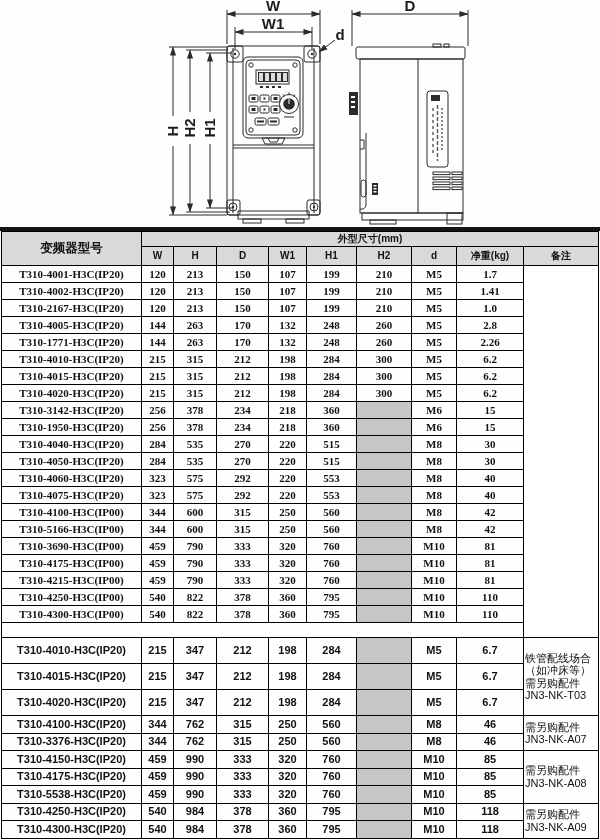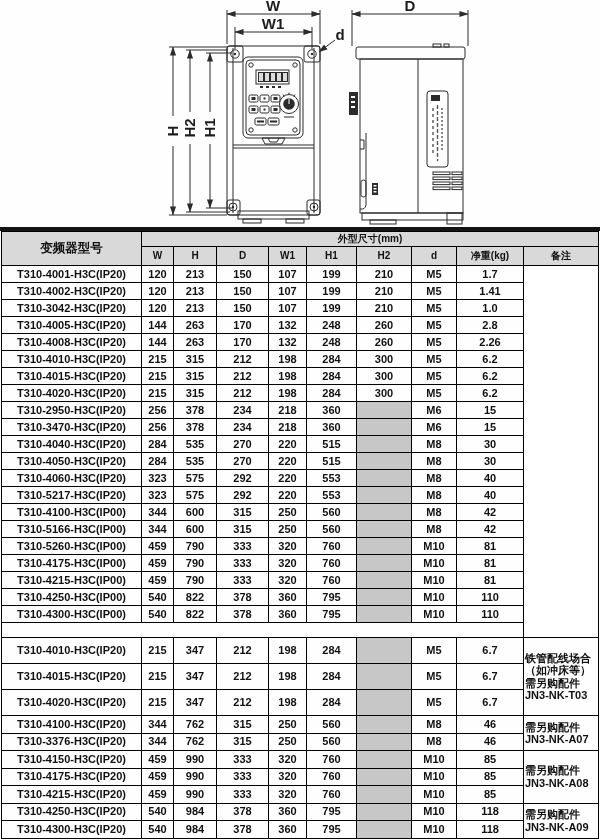--- a/index.html
+++ b/index.html
@@ -14,27 +14,27 @@
   }
   th,td{
     border:1px solid #000;padding:0;margin:0;
     text-align:center;vertical-align:middle;
     font-weight:bold;color:#111;line-height:1;
     overflow:hidden;white-space:nowrap;
   }
   thead th{background:#d9d9d9;font-size:10px;}
   th.model-h{font-size:12.5px;}
   tr.hr1{height:15px;} tr.hr2{height:19px;}
-  tr.r-s1{height:17px;} tr.r-gap{height:15px;}
+  tr.r-s1{height:17px;font-family:Liberation Serif, serif;} tr.r-gap{height:15px;}
   tr.r-s2a{height:26px;} tr.r-s2b{height:17.5px;}
   td.model{font-size:11px;}
   td.num{font-size:11px;}
   td.shaded{background:#c7c7c7;}
   td.remark{font-size:11px;text-align:left;padding-left:1px;}
-  .remark-line{line-height:12.5px;font-weight:bold;}
+  .remark-line{line-height:12.5px;font-weight:normal;}
   td.gap{background:#fff;}
   td.remark-empty{background:#fff;}
 </style>
 </head>
 <body>
 
 <div class="page">
 
   <svg class="drawing" width="600" height="230" viewBox="0 0 600 230">
     <defs>
@@ -262,21 +262,21 @@
           <td class="num">120</td>
           <td class="num">213</td>
           <td class="num">150</td>
           <td class="num">107</td>
           <td class="num">199</td>
           <td class="num">210</td>
           <td class="num">M5</td>
           <td class="num">1.41</td>
         </tr>
         <tr class="r-s1">
-          <td class="model">T310-3042-H3C(IP20)</td>
+          <td class="model">T310-2167-H3C(IP20)</td>
           <td class="num">120</td>
           <td class="num">213</td>
           <td class="num">150</td>
           <td class="num">107</td>
           <td class="num">199</td>
           <td class="num">210</td>
           <td class="num">M5</td>
           <td class="num">1.0</td>
         </tr>
         <tr class="r-s1">
@@ -284,21 +284,21 @@
           <td class="num">144</td>
           <td class="num">263</td>
           <td class="num">170</td>
           <td class="num">132</td>
           <td class="num">248</td>
           <td class="num">260</td>
           <td class="num">M5</td>
           <td class="num">2.8</td>
         </tr>
         <tr class="r-s1">
-          <td class="model">T310-4008-H3C(IP20)</td>
+          <td class="model">T310-1771-H3C(IP20)</td>
           <td class="num">144</td>
           <td class="num">263</td>
           <td class="num">170</td>
           <td class="num">132</td>
           <td class="num">248</td>
           <td class="num">260</td>
           <td class="num">M5</td>
           <td class="num">2.26</td>
         </tr>
         <tr class="r-s1">
@@ -328,32 +328,32 @@
           <td class="num">215</td>
           <td class="num">315</td>
           <td class="num">212</td>
           <td class="num">198</td>
           <td class="num">284</td>
           <td class="num">300</td>
           <td class="num">M5</td>
           <td class="num">6.2</td>
         </tr>
         <tr class="r-s1">
-          <td class="model">T310-2950-H3C(IP20)</td>
+          <td class="model">T310-3142-H3C(IP20)</td>
           <td class="num">256</td>
           <td class="num">378</td>
           <td class="num">234</td>
           <td class="num">218</td>
           <td class="num">360</td>
           <td class="num shaded"></td>
           <td class="num">M6</td>
           <td class="num">15</td>
         </tr>
         <tr class="r-s1">
-          <td class="model">T310-3470-H3C(IP20)</td>
+          <td class="model">T310-1950-H3C(IP20)</td>
           <td class="num">256</td>
           <td class="num">378</td>
           <td class="num">234</td>
           <td class="num">218</td>
           <td class="num">360</td>
           <td class="num shaded"></td>
           <td class="num">M6</td>
           <td class="num">15</td>
         </tr>
         <tr class="r-s1">
@@ -383,21 +383,21 @@
           <td class="num">323</td>
           <td class="num">575</td>
           <td class="num">292</td>
           <td class="num">220</td>
           <td class="num">553</td>
           <td class="num shaded"></td>
           <td class="num">M8</td>
           <td class="num">40</td>
         </tr>
         <tr class="r-s1">
-          <td class="model">T310-5217-H3C(IP20)</td>
+          <td class="model">T310-4075-H3C(IP20)</td>
           <td class="num">323</td>
           <td class="num">575</td>
           <td class="num">292</td>
           <td class="num">220</td>
           <td class="num">553</td>
           <td class="num shaded"></td>
           <td class="num">M8</td>
           <td class="num">40</td>
         </tr>
         <tr class="r-s1">
@@ -416,21 +416,21 @@
           <td class="num">344</td>
           <td class="num">600</td>
           <td class="num">315</td>
           <td class="num">250</td>
           <td class="num">560</td>
           <td class="num shaded"></td>
           <td class="num">M8</td>
           <td class="num">42</td>
         </tr>
         <tr class="r-s1">
-          <td class="model">T310-5260-H3C(IP00)</td>
+          <td class="model">T310-3690-H3C(IP00)</td>
           <td class="num">459</td>
           <td class="num">790</td>
           <td class="num">333</td>
           <td class="num">320</td>
           <td class="num">760</td>
           <td class="num shaded"></td>
           <td class="num">M10</td>
           <td class="num">81</td>
         </tr>
         <tr class="r-s1">
@@ -567,21 +567,21 @@
           <td class="num">459</td>
           <td class="num">990</td>
           <td class="num">333</td>
           <td class="num">320</td>
           <td class="num">760</td>
           <td class="num shaded"></td>
           <td class="num">M10</td>
           <td class="num">85</td>
         </tr>
         <tr class="r-s2b">
-          <td class="model">T310-4215-H3C(IP20)</td>
+          <td class="model">T310-5538-H3C(IP20)</td>
           <td class="num">459</td>
           <td class="num">990</td>
           <td class="num">333</td>
           <td class="num">320</td>
           <td class="num">760</td>
           <td class="num shaded"></td>
           <td class="num">M10</td>
           <td class="num">85</td>
         </tr>
         <tr class="r-s2b">

